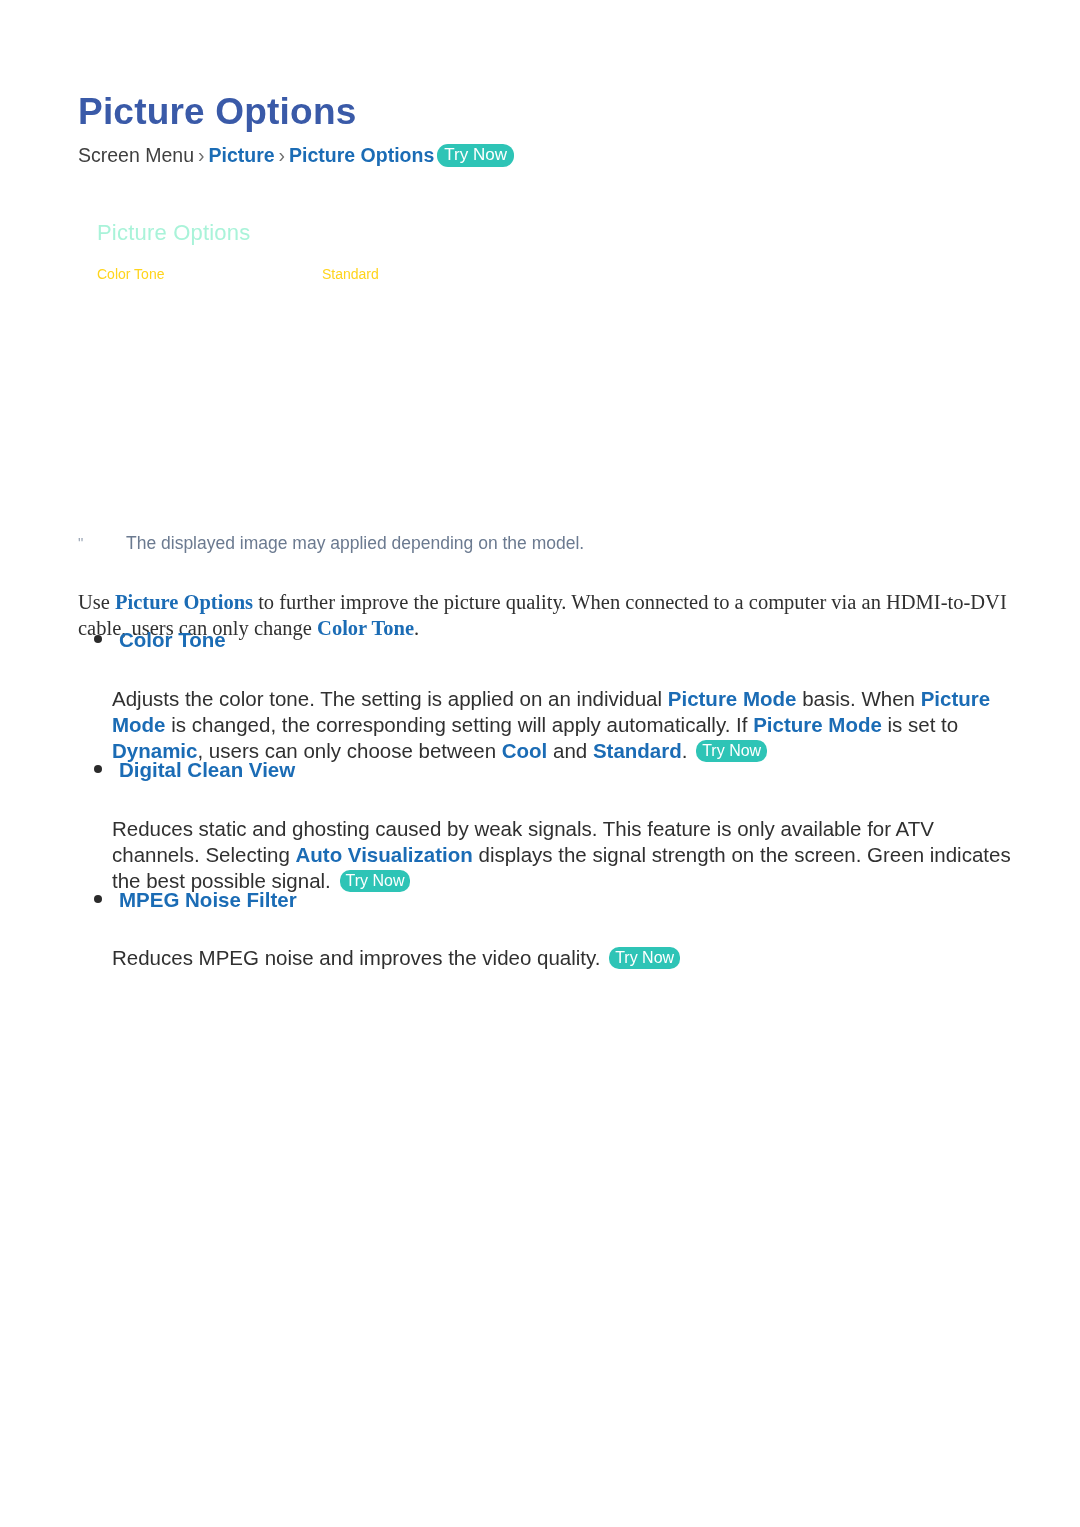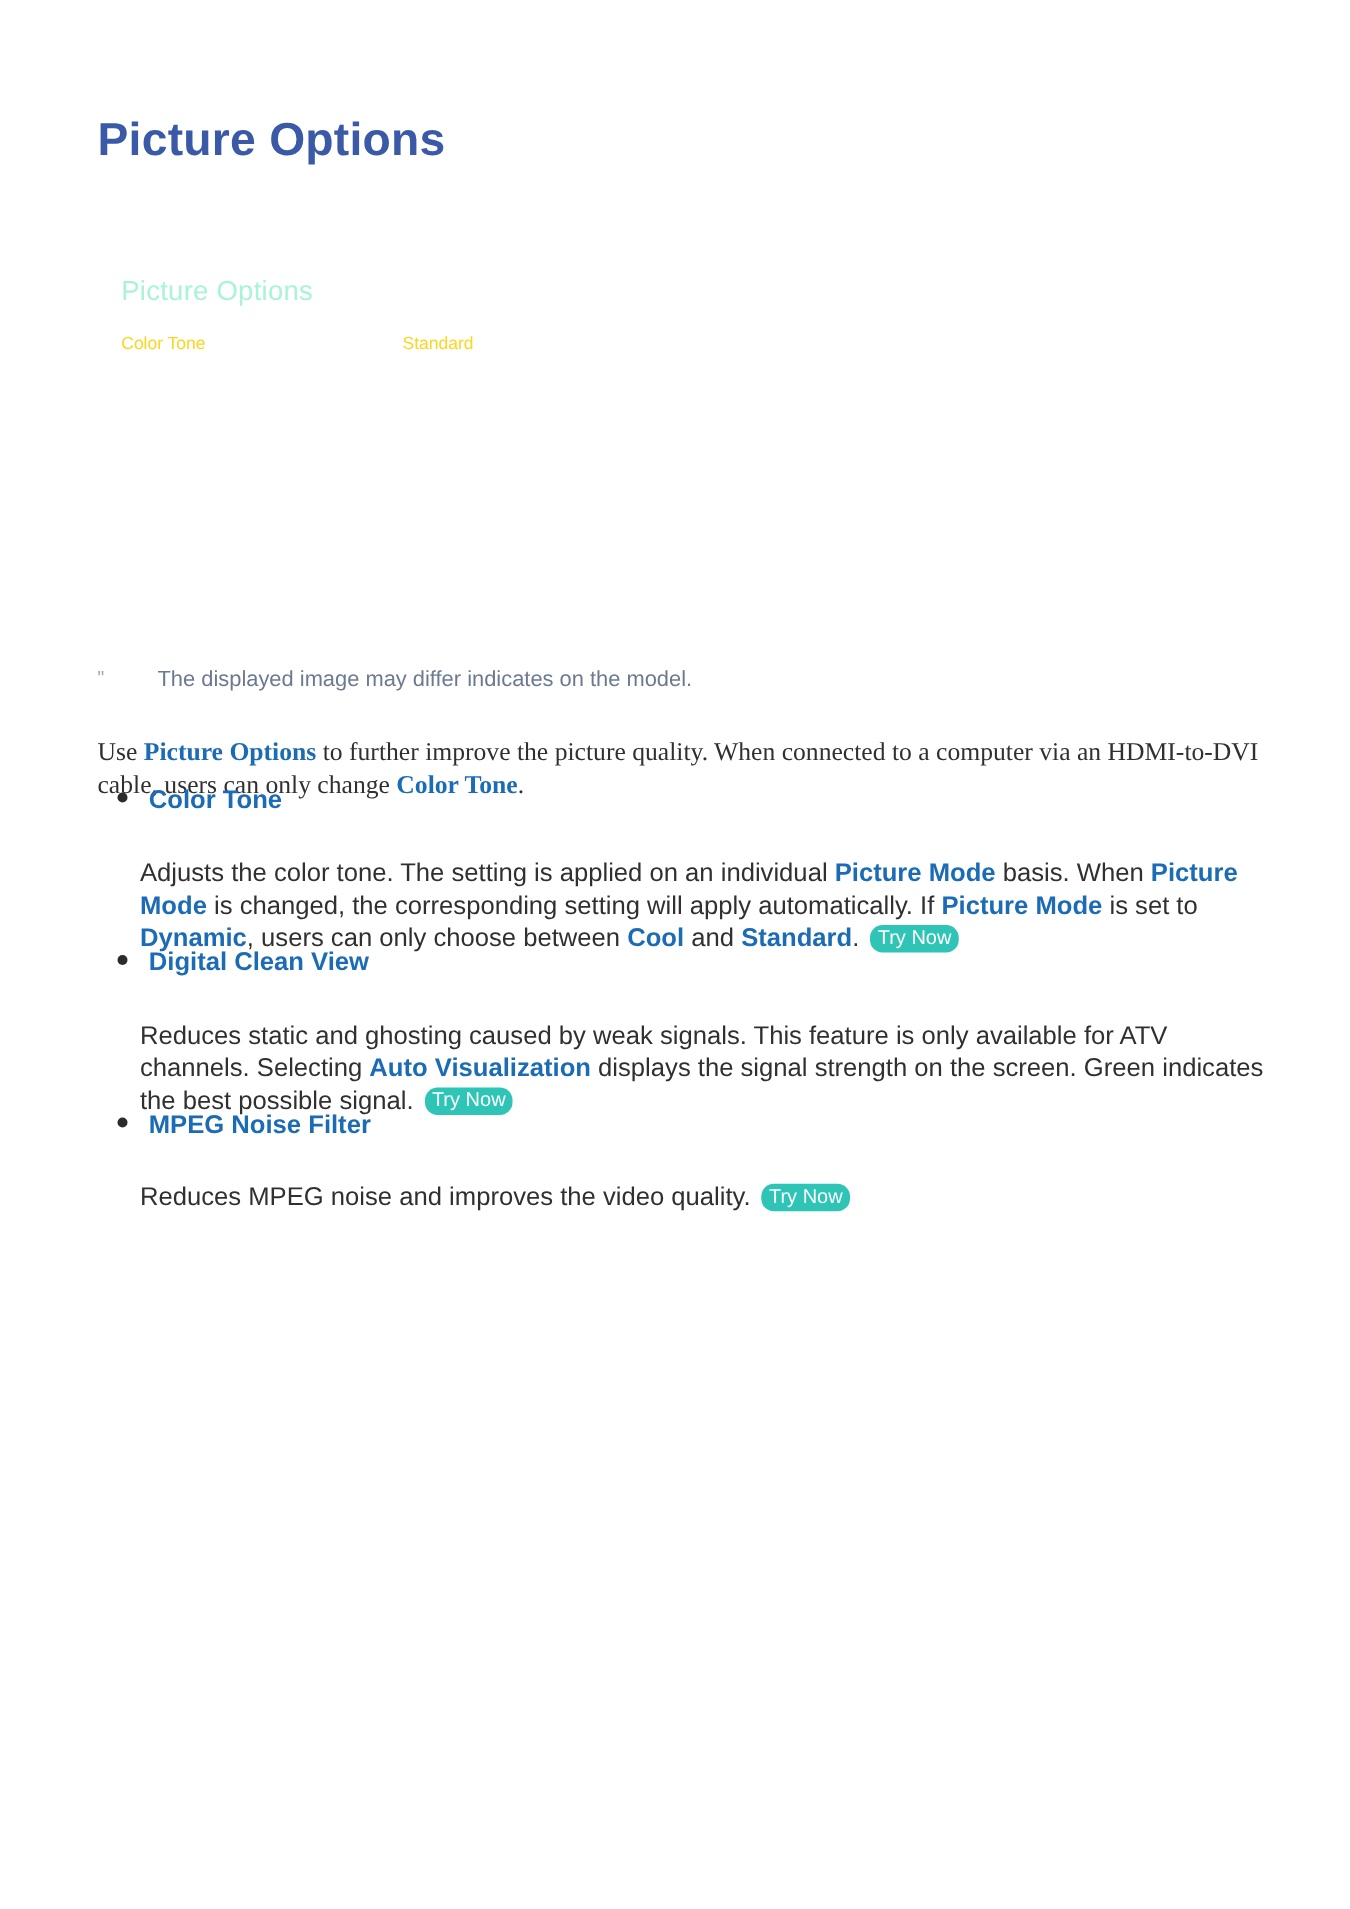--- a/index.html
+++ b/index.html
@@ -184,32 +184,35 @@
   .h-mpeg         { top: 887px; }
   .p-mpeg         { top: 924px; }
 </style>
 </head>
 <body>
 
 <div class="page">
 
   <h1 class="page-title">Picture Options</h1>
 
+  <div class="breadcrumb">
+    <span class="crumb-plain">Screen Menu</span><span class="sep">›</span><span class="crumb-link">Picture</span><span class="sep">›</span><span class="crumb-link">Picture Options</span><span class="try-now">Try Now</span>
+  </div>
 
   <div class="tv-mock">
     <div class="tv-mock-title">Picture Options</div>
 
     <div class="tv-row selected">
       <span class="tv-label">Color Tone</span><span class="tv-value">Standard</span>
     </div>
 
   </div>
 
   <div class="note">
-    <span class="note-mark">"</span><span>The displayed image may differ indicates on the model.</span>
+    <span class="note-mark">"</span><span>The displayed image may applied depending on the model.</span>
   </div>
 
   <p class="body-text intro">
     <span>Use </span><span class="blue">Picture Options</span><span> to further improve the picture quality. When connected to a computer via an HDMI-to-DVI cable, users can only change </span><span class="blue">Color Tone</span><span>.</span>
   </p>
 
   <div class="bullet-head h-color-tone">
     <span class="dot"></span><span>Color Tone</span>
   </div>
   <p class="bullet-body p-color-tone">

